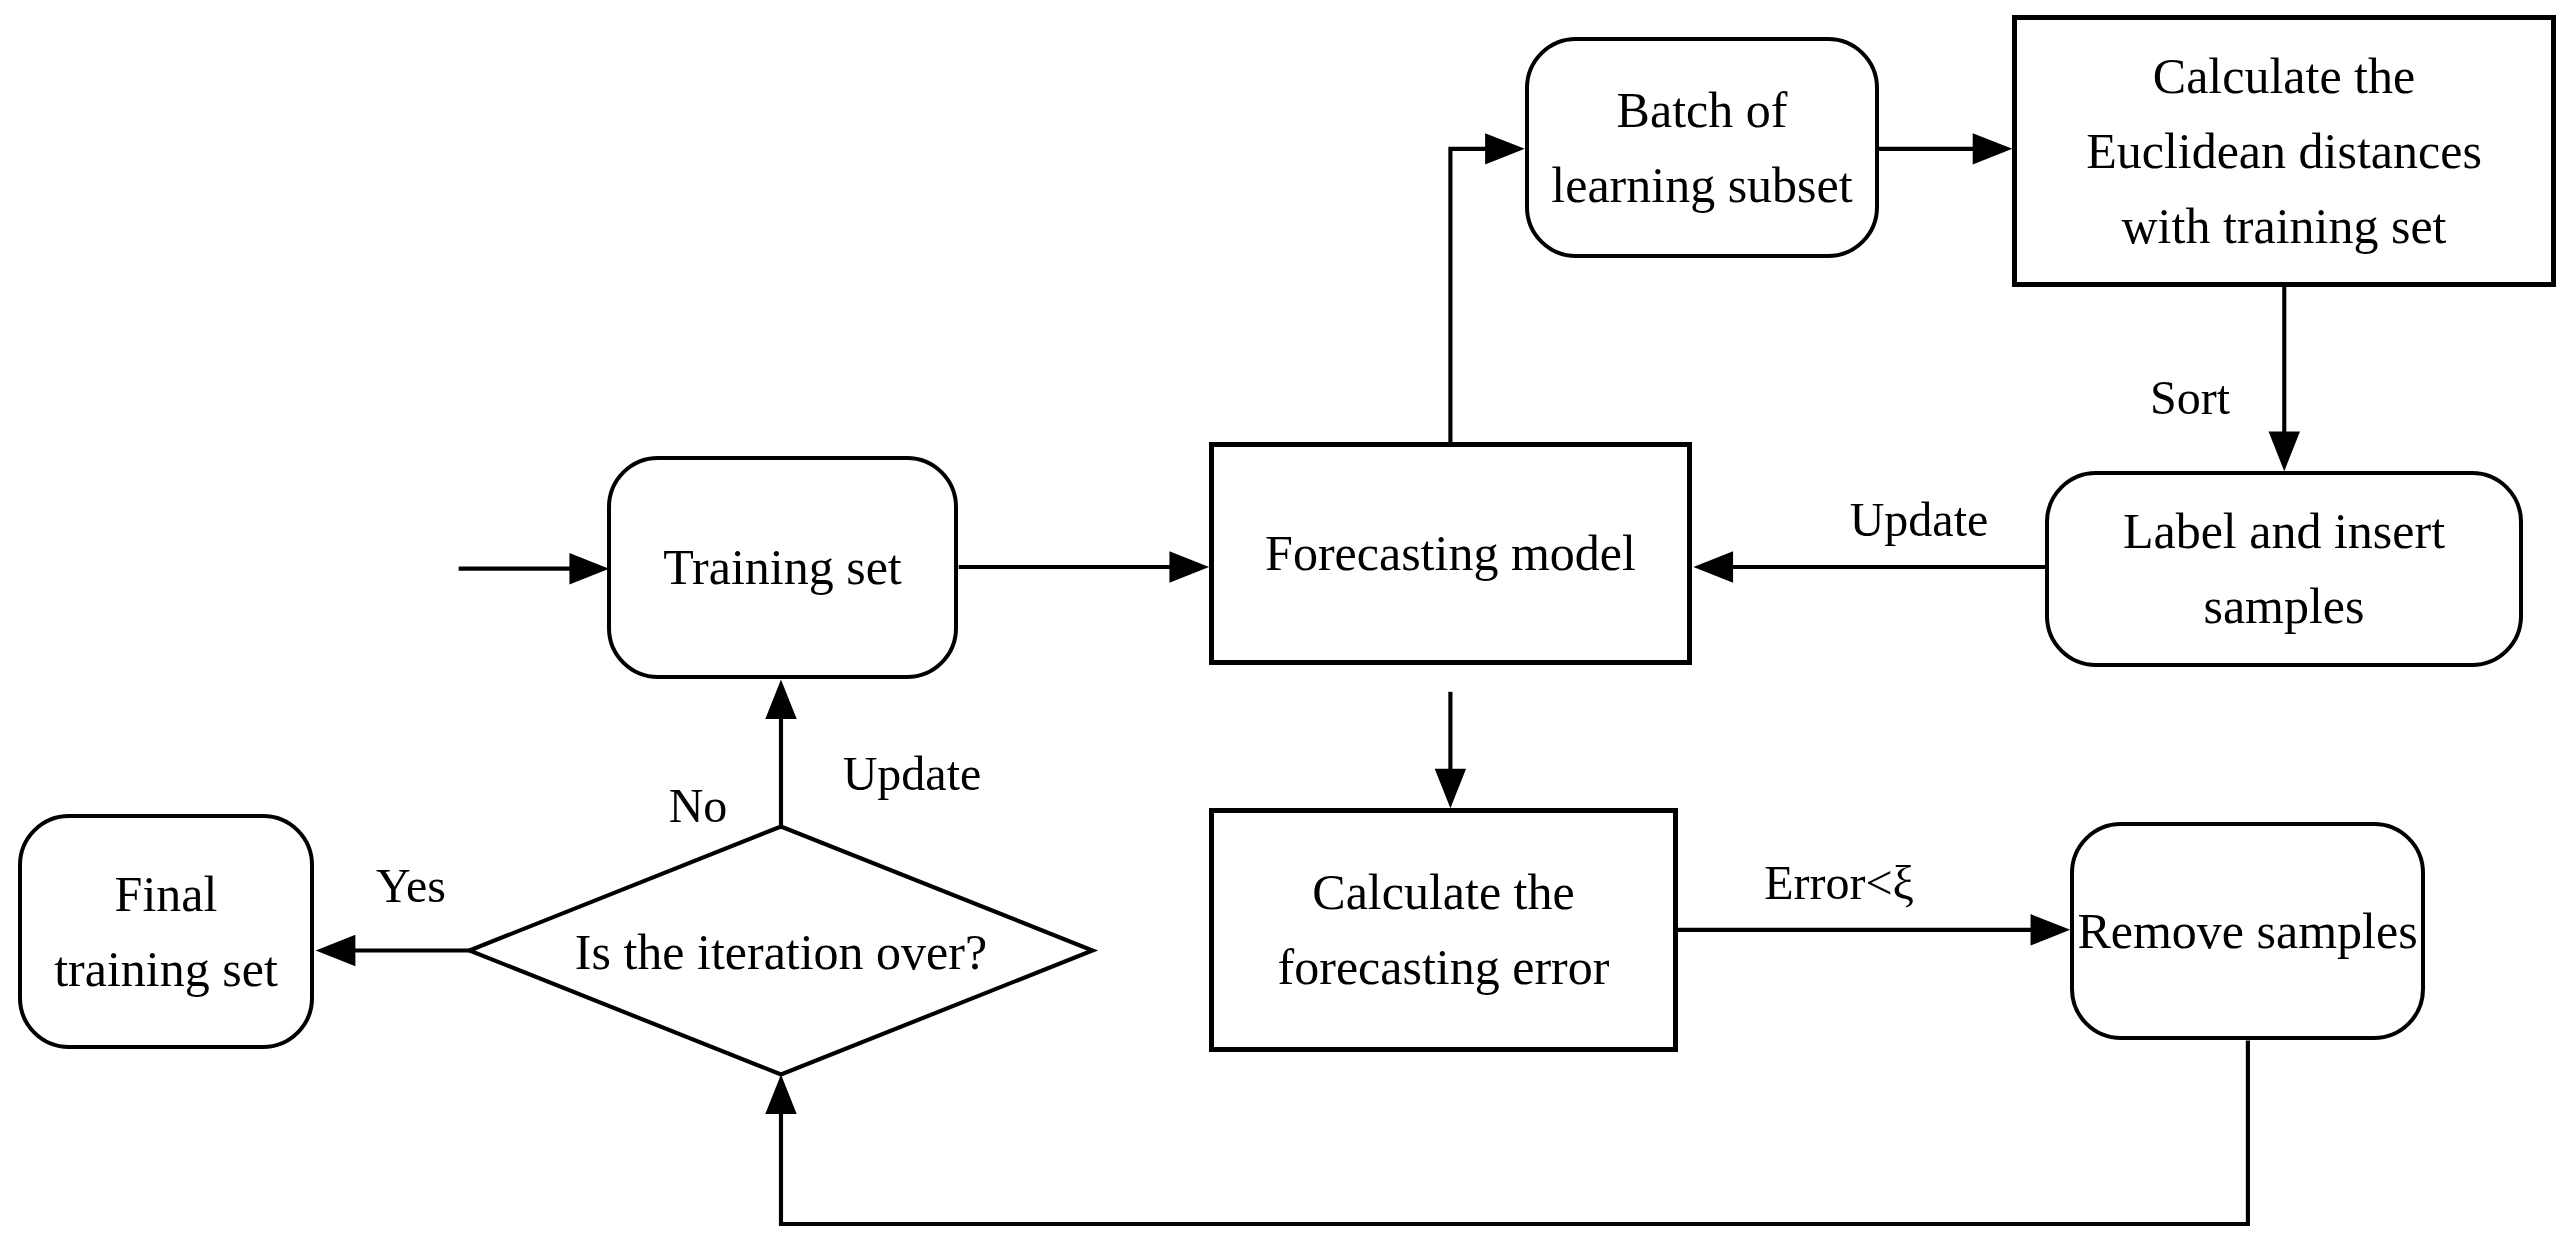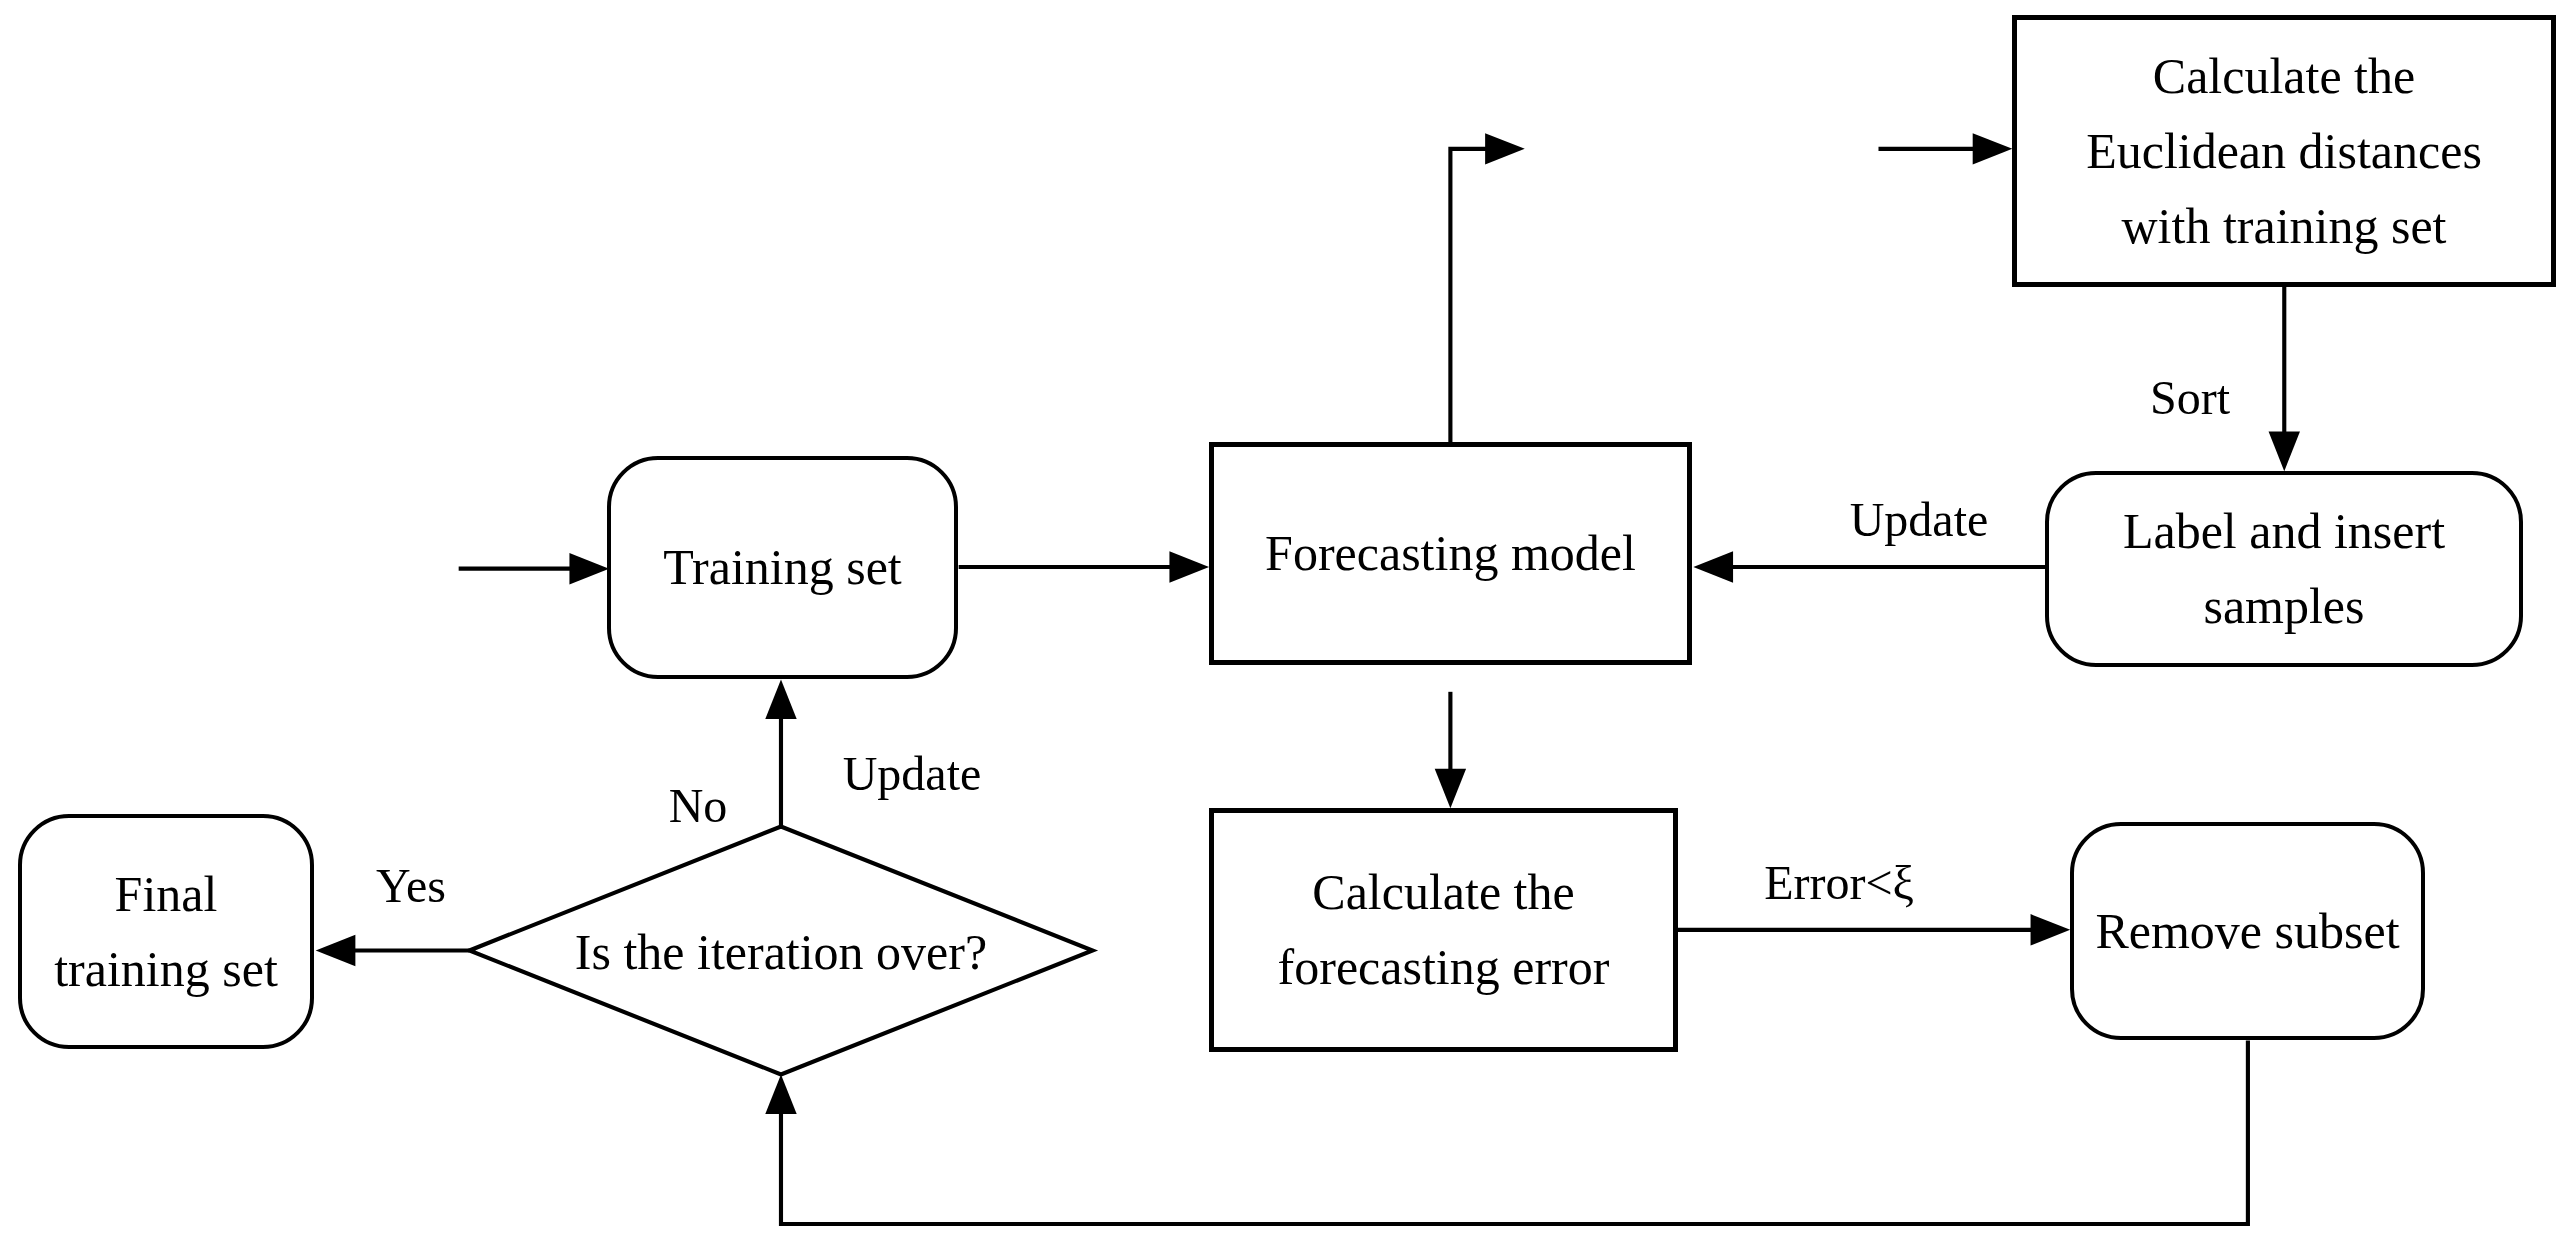--- a/index.html
+++ b/index.html
@@ -76,32 +76,34 @@
 
     <polyline points="2720,1259 2720,1481 945,1481 945,1312"></polyline>
     <polygon points="945,1300 926,1348 964,1348" fill="#000" stroke="none"></polygon>
   </svg>
 
 
   <div class="node rounded" style="left:607px;top:456px;width:351px;height:223px;">Training set</div>
 
   <div class="node" style="left:1209px;top:442px;width:483px;height:223px;">Forecasting model</div>
 
+  <div class="node rounded" style="left:1525px;top:37px;width:354px;height:221px;">Batch of
+learning subset</div>
 
   <div class="node" style="left:2012px;top:15px;width:544px;height:272px;">Calculate the
 Euclidean distances
 with training set</div>
 
   <div class="node rounded" style="left:2045px;top:471px;width:478px;height:196px;">Label and insert
 samples</div>
 
   <div class="node" style="left:1209px;top:808px;width:469px;height:244px;">Calculate the
 forecasting error</div>
 
-  <div class="node rounded" style="left:2070px;top:822px;width:355px;height:218px;">Remove subset</div>
+  <div class="node rounded" style="left:2070px;top:822px;width:355px;height:218px;">Remove samples</div>
 
   <div class="node rounded" style="left:18px;top:814px;width:296px;height:235px;">Final
 training set</div>
 
   <div class="edge-label" style="left:781px;top:952px;font-size:50px;">Is the iteration over?</div>
 
   <div class="edge-label lbl" style="left:2190px;top:398px;">Sort</div>
 
   <div class="edge-label lbl" style="left:1919px;top:520px;">Update</div>
 

